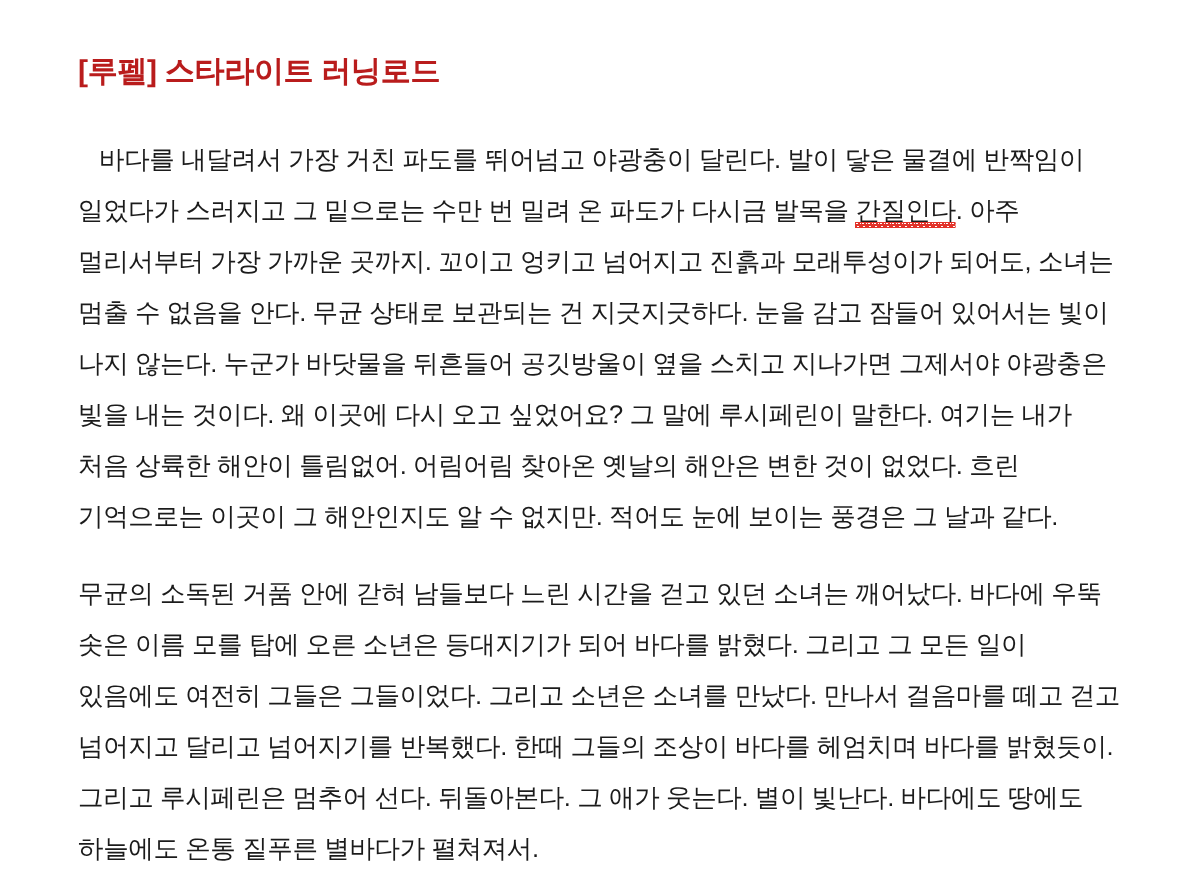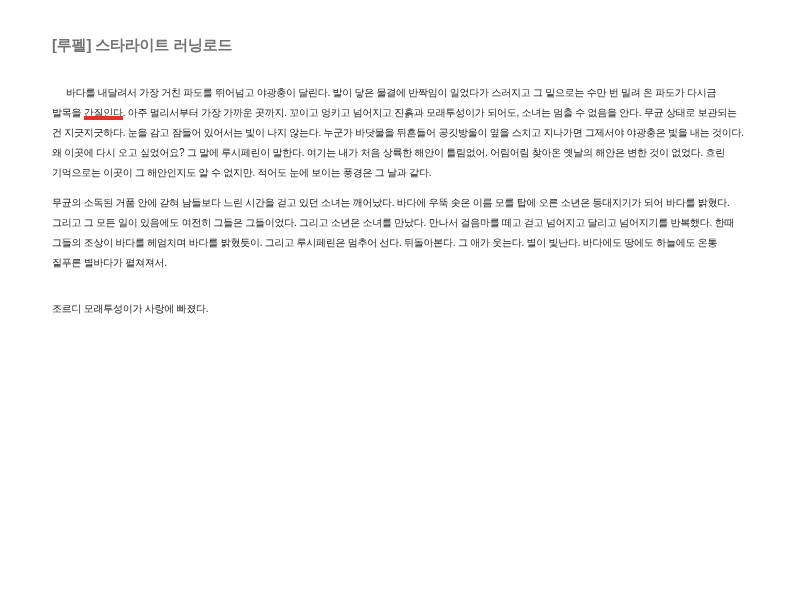--- a/index.html
+++ b/index.html
@@ -15,29 +15,29 @@
     overflow: hidden;
   }
   .page {
     position: relative;
     width: 800px;
     height: 595px;
     box-sizing: border-box;
     padding: 26px 52px 0 52px;
   }
   .doc-title {
-    font-size: 15px;
+    font-size: 20px;
     font-weight: bold;
-    color: #737373;
+    color: #b91c1c;
     letter-spacing: -0.2px;
     margin: 8px 0 0 0;
     line-height: 1.4;
   }
   .body-block {
-    font-size: 10px;
+    font-size: 17px;
     line-height: 2.0;
     color: #1b1b1b;
     letter-spacing: -0.25px;
     text-align: left;
     word-break: keep-all;
   }
   .block-1 {
     margin-top: 28px;
     text-indent: 14px;
   }

